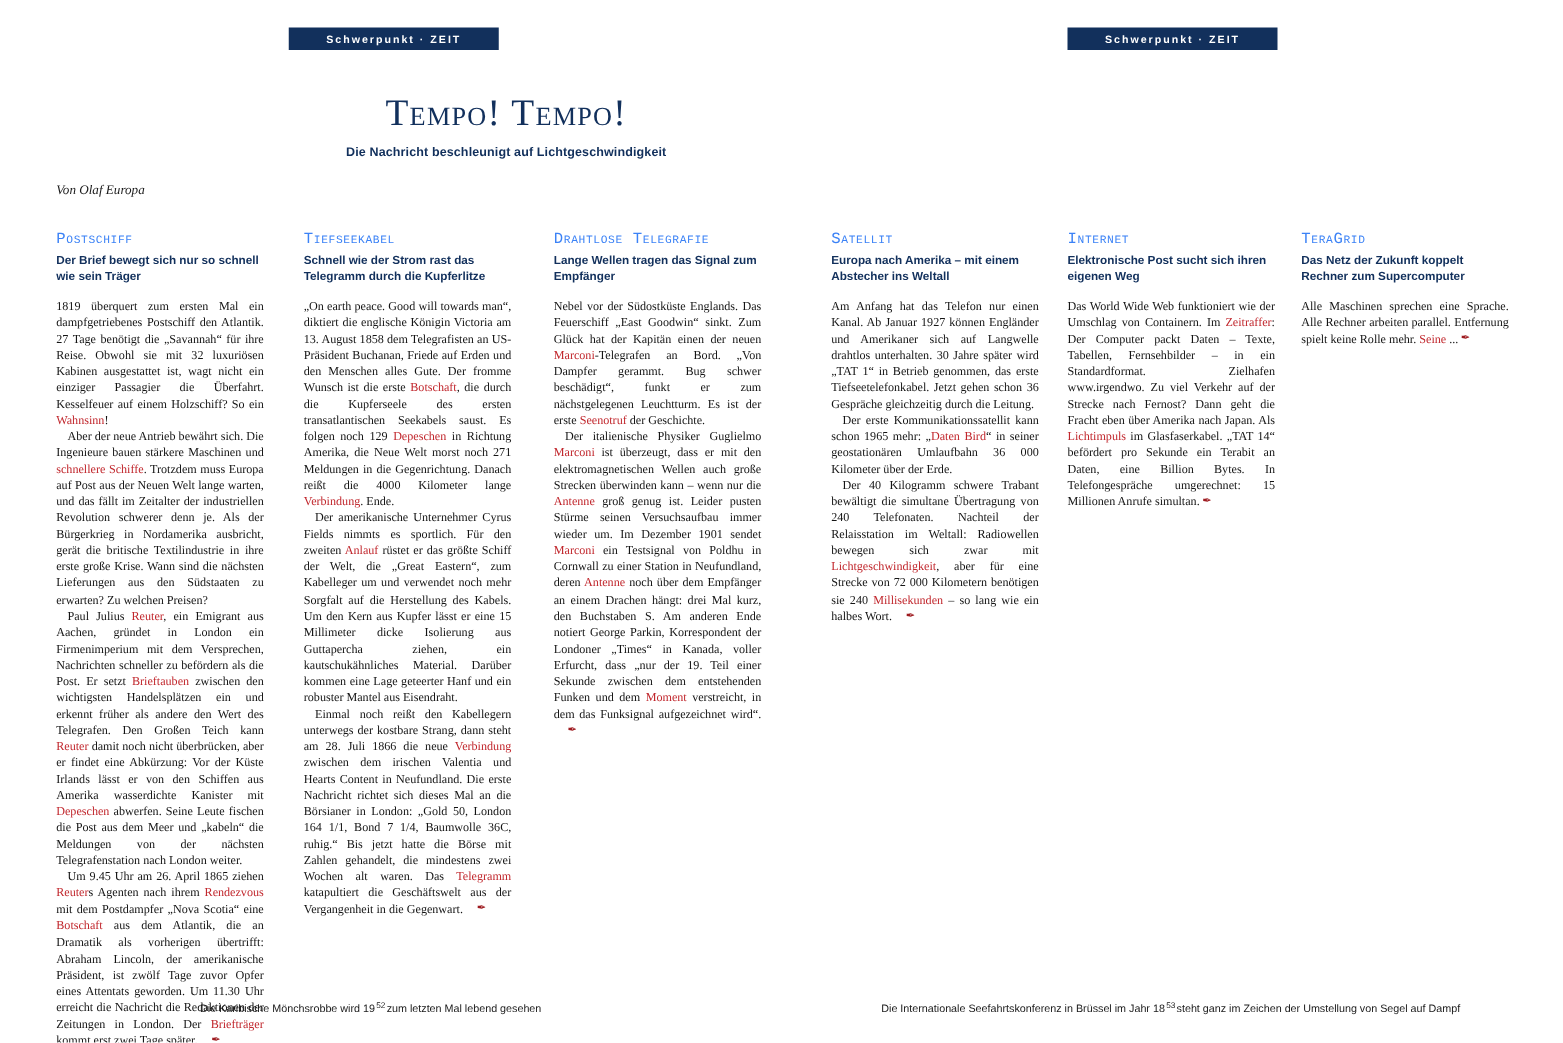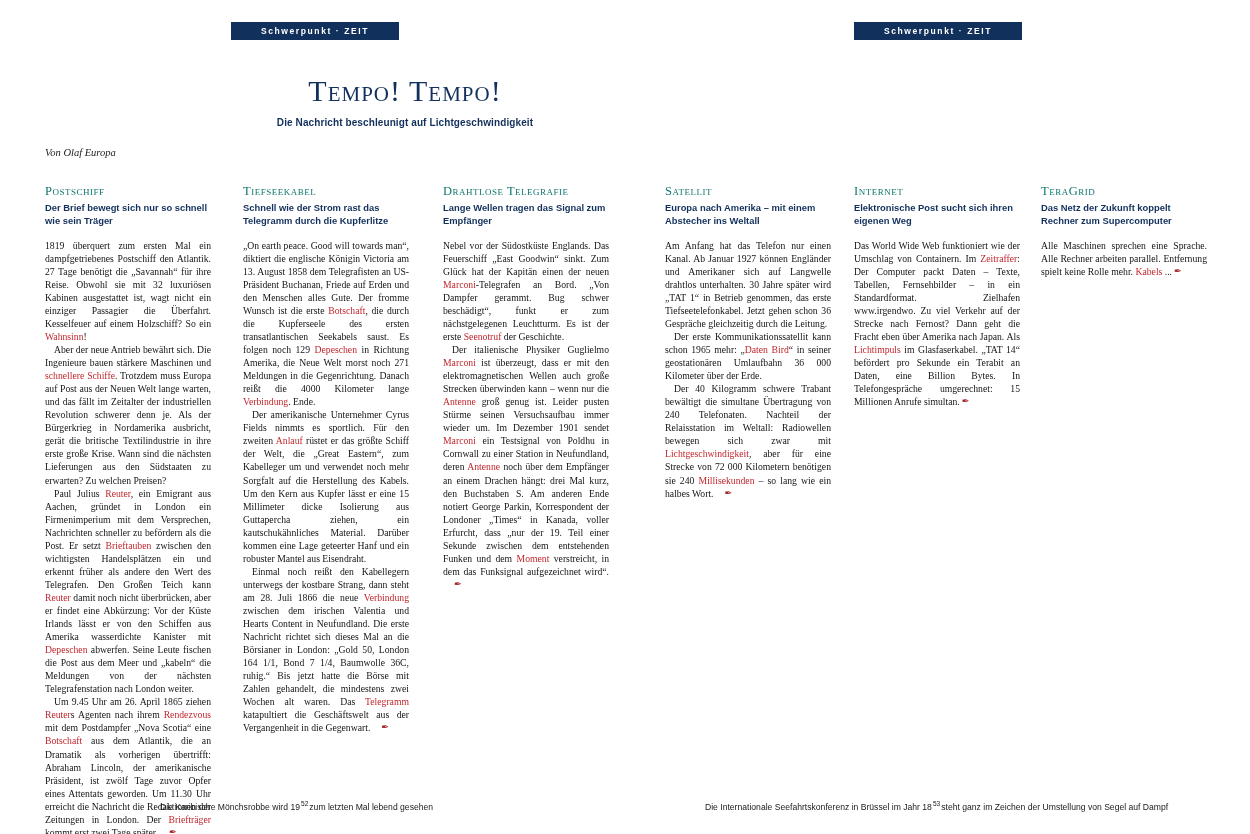--- a/index.html
+++ b/index.html
@@ -74,25 +74,25 @@
     font-size: 10.5px;
     color: #1a1a1a;
   }
 
   
   .col {
     position: absolute;
     top: 185px;
   }
   .col .kicker {
-    font-family: Liberation Serif, serif;
+    font-family: Liberation Mono, monospace;
     font-variant: small-caps;
     font-size: 12.5px;
     letter-spacing: 0.5px;
-    color: #0f766e;
+    color: #3b82f6;
     line-height: 1.1;
     margin: 0 0 3px 0;
   }
   .col .deck {
     font-family: "Liberation Sans", sans-serif;
     font-size: 9.4px;
     font-weight: bold;
     color: #12305c;
     line-height: 1.38;
     margin: 0 0 11px 0;
@@ -199,21 +199,21 @@
     <div class="deck">Elektronische Post sucht sich ihren eigenen Weg</div>
     <div class="body">
       <p><span>Das World Wide Web funktioniert wie der Umschlag von Containern. Im <span class="hl">Zeitraffer</span>: Der Computer packt Daten – Texte, Tabellen, Fernsehbilder – in ein Standardformat. Zielhafen www.irgendwo. Zu viel Verkehr auf der Strecke nach Fernost? Dann geht die Fracht eben über Amerika nach Japan. Als <span class="hl">Lichtimpuls</span> im Glasfaserkabel. „TAT 14“ befördert pro Sekunde ein Terabit an Daten, eine Billion Bytes. In Telefongespräche umgerechnet: 15 Millionen Anrufe simultan.</span><span class="eob">✒</span></p>
     </div>
   </div>
 
   <div class="col" id="col-5">
     <div class="kicker">TeraGrid</div>
     <div class="deck">Das Netz der Zukunft koppelt Rechner zum Supercomputer</div>
     <div class="body">
-      <p><span>Alle Maschinen sprechen eine Sprache. Alle Rechner arbeiten parallel. Entfernung spielt keine Rolle mehr. <span class="hl">Kabels</span> ...</span><span class="eob">✒</span></p>
+      <p><span>Alle Maschinen sprechen eine Sprache. Alle Rechner arbeiten parallel. Entfernung spielt keine Rolle mehr. <span class="hl">Seine</span> ...</span><span class="eob">✒</span></p>
     </div>
   </div>
 
   <div class="footnote left">
     <span>Die Karibische Mönchsrobbe wird 19</span><sup>52</sup><span>zum letzten Mal lebend gesehen</span>
   </div>
 
   <div class="footnote right">
     <span>Die Internationale Seefahrtskonferenz in Brüssel im Jahr 18</span><sup>53</sup><span>steht ganz im Zeichen der Umstellung von Segel auf Dampf</span>
   </div>

